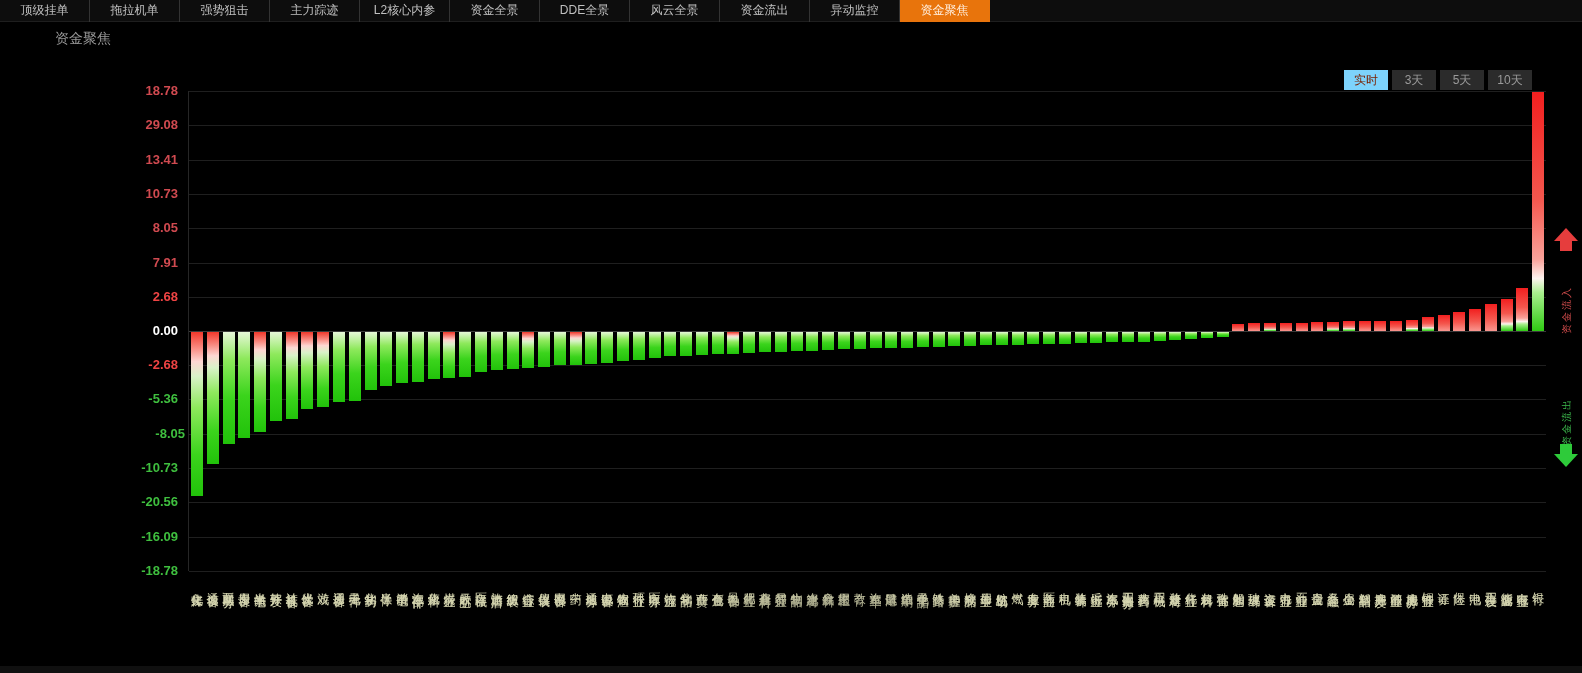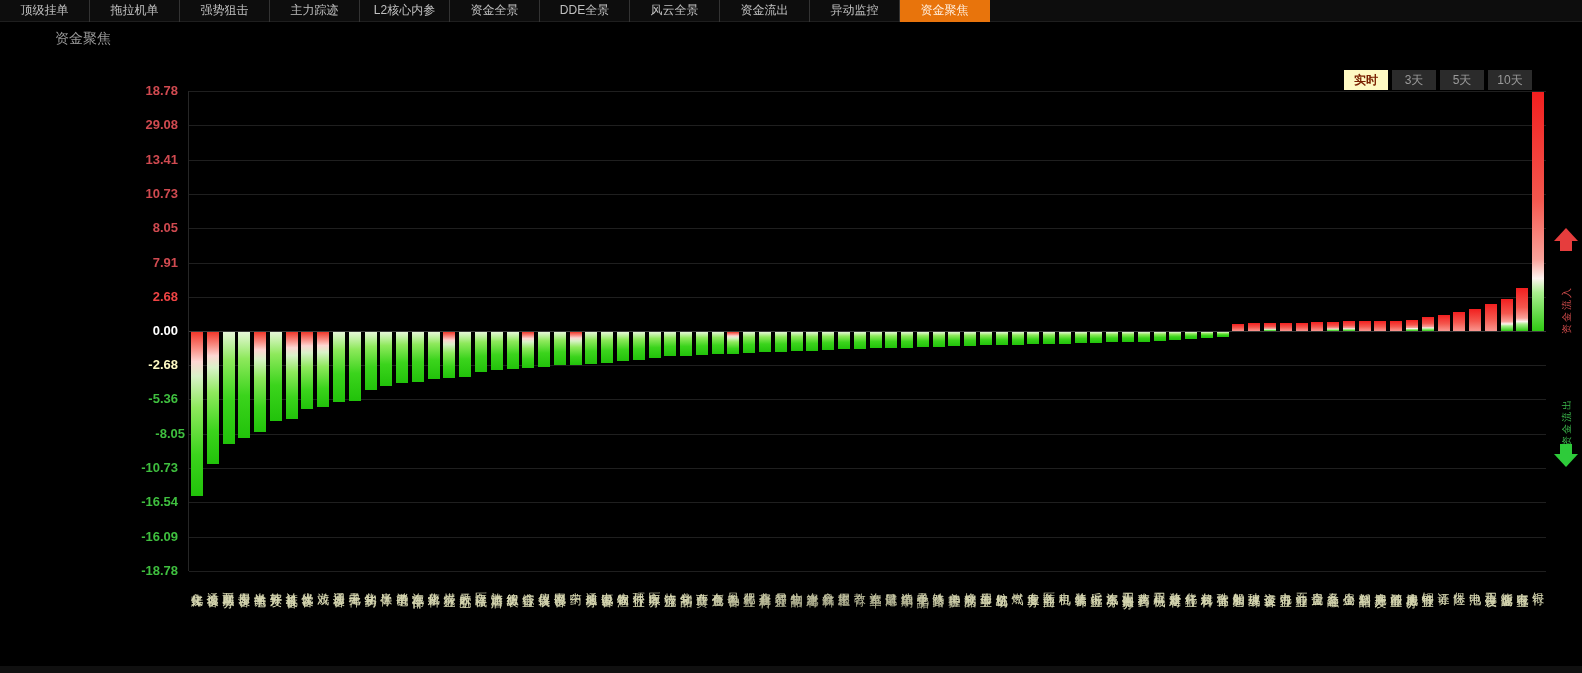--- a/index.html
+++ b/index.html
@@ -13,21 +13,21 @@
   .tab { width:90px; height:22px; line-height:21px; text-align:center; font-size:12px; color:#c0c0c0;
          border-right:1px solid #333; cursor:pointer; white-space:nowrap; }
   .tab.active { background:#e8740c; color:#ffeedd; border-right-color:#e8740c; }
 
   .page-title { position:absolute; left:55px; top:30px; font-size:14px; color:#9a9a9a; }
 
   
   .periods { position:absolute; left:1344px; top:70px; display:flex; gap:4px; }
   .pbtn { width:44px; height:20px; line-height:20px; text-align:center; font-size:12px;
           background:#2b2b2b; color:#9a9a9a; cursor:pointer; }
-  .pbtn.active { background:#fef9c3; color:#7a2000; font-weight:bold; }
+  .pbtn.active { background:#7dd3fc; color:#7a2000; font-weight:normal; }
 
   
   .ylabels div { position:absolute; width:60px; text-align:right; font-size:13px; font-weight:bold; }
   .plot { position:absolute; left:188px; top:91px; width:1357px; height:480px;
           border-left:1px solid #262626; }
   .gridline { position:absolute; left:0; width:1357px; height:1px; background:#1f1f1f; }
   .gridline.zero { background:#3a3a3a; }
   .bar { position:absolute; width:12px; }
   .bar.g  { background:linear-gradient(180deg,#e6f7d8 0%,#8ee95c 25%,#3bd41c 60%,#21c20a 100%); }
   .bar.gr { background:linear-gradient(180deg,#f0382b 0%,#f98d84 10%,#fdd7d2 18%,#d9f2c8 27%,#8ee95c 46%,#3bd41c 75%,#21c20a 100%); }
@@ -90,25 +90,25 @@
 
   <div class="ylabels">
       <div style="left: 118px; top: 83px; color: rgb(208, 74, 80);">18.78</div>
       <div style="left: 118px; top: 117.377px; color: rgb(208, 74, 80);">29.08</div>
       <div style="left: 118px; top: 151.626px; color: rgb(208, 74, 80);">13.41</div>
       <div style="left: 118px; top: 185.875px; color: rgb(208, 74, 80);">10.73</div>
       <div style="left: 118px; top: 220.125px; color: rgb(208, 74, 80);">8.05</div>
       <div style="left: 118px; top: 254.502px; color: rgb(208, 74, 80);">7.91</div>
       <div style="left: 118px; top: 288.751px; color: #ef4444;">2.68</div>
       <div style="left: 118px; top: 323px; color: rgb(255, 255, 255);">0.00</div>
-      <div style="left: 118px; top: 357.249px; color: #fef9c3;">-2.68</div>
+      <div style="left: 118px; top: 357.249px; color: #ef4444;">-2.68</div>
       <div style="left: 118px; top: 391.498px; color: rgb(63, 191, 63);">-5.36</div>
       <div style="left: 125px; top: 425.875px; color: rgb(63, 191, 63);">-8.05</div>
       <div style="left: 118px; top: 460.125px; color: rgb(63, 191, 63);">-10.73</div>
-      <div style="left: 118px; top: 494.374px; color: rgb(63, 191, 63);">-16.54</div>
+      <div style="left: 118px; top: 494.374px; color: rgb(63, 191, 63);">-20.56</div>
       <div style="left: 118px; top: 528.623px; color: rgb(63, 191, 63);">-16.09</div>
       <div style="left: 118px; top: 563px; color: rgb(63, 191, 63);">-18.78</div>
     </div>
 
   <div class="plot">
       <div class="gridline" style="top: 0px;"></div>
       <div class="gridline" style="top: 34.377px;"></div>
       <div class="gridline" style="top: 68.6262px;"></div>
       <div class="gridline" style="top: 102.875px;"></div>
       <div class="gridline" style="top: 137.125px;"></div>

